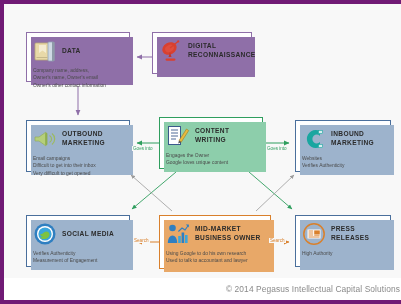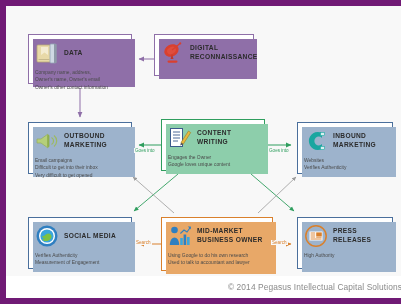--- a/index.html
+++ b/index.html
@@ -8,21 +8,21 @@
     width: 401px; height: 304px;
     background: #ffffff;
     font-family: "Liberation Sans", sans-serif;
     overflow: hidden;
   }
   #canvas {
     position: relative;
     width: 401px;
     height: 304px;
     background: #a21caf;
-    border: 6px solid #701a75;
+    border: 4px solid #701a75;
   }
   #diagram {
     position: absolute;
     left: 0; top: 0;
     width: 401px; height: 282px;
     background: #f8f8f8;
   }
   svg.lines {
     position: absolute;
     left: 0; top: 0;

